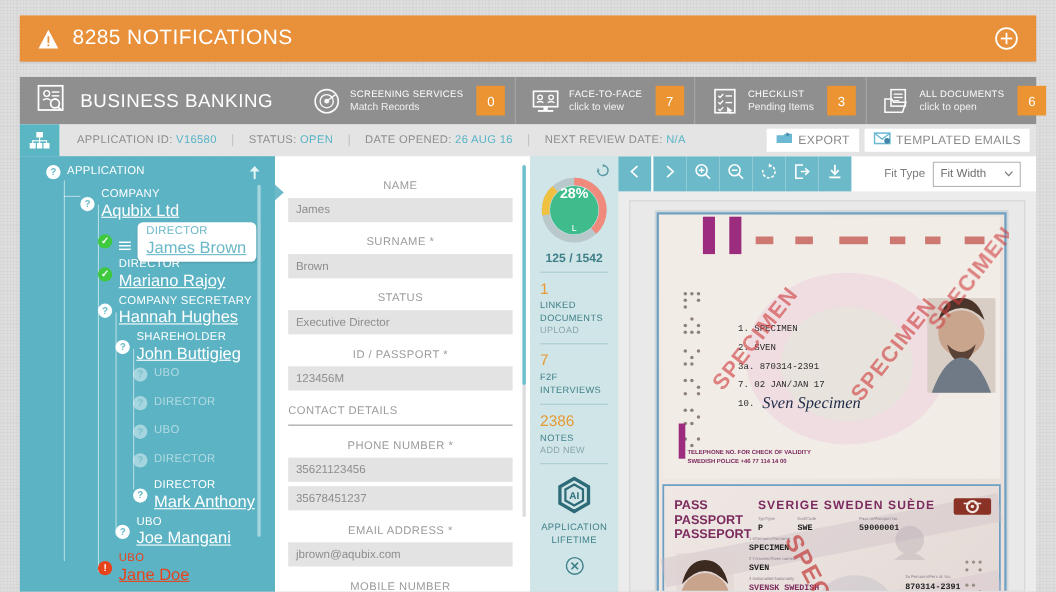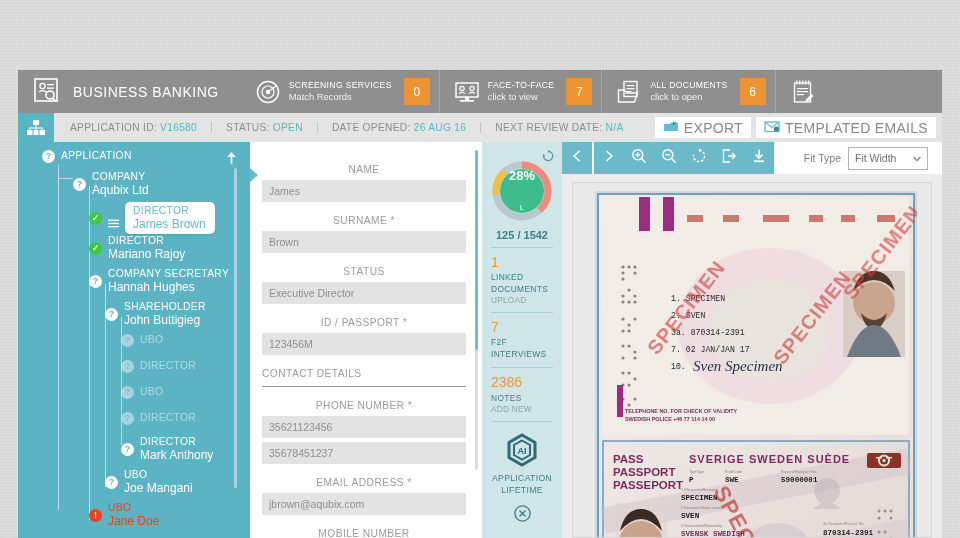--- a/index.html
+++ b/index.html
@@ -41,21 +41,21 @@
     width: 924px; height: 43px;
     background: #8f8f8f;
     display: flex; align-items: center;
   }
   .svc-brand {
     display: flex; align-items: center; gap: 13px;
     padding-left: 14px; padding-right: 22px;
     flex: 0 0 auto;
   }
   .svc-brand-label {
-    color: #fff; font-size: 14px; letter-spacing: .5px;
+    color: #fff; font-size: 17px; letter-spacing: .5px;
   }
   .svc-items { display: flex; align-items: stretch; flex: 1 1 auto; height: 43px; }
   .svc {
     display: flex; align-items: center; gap: 8px;
     padding: 0 9px 0 14px;
     border-left: 1px solid #a8a8a8;
     flex: 0 0 auto;
   }
   .svc:first-child { border-left: none; align-items: center; }
   .svc-ic { width: 26px; height: 26px; flex: 0 0 auto; opacity: .97; }
@@ -87,21 +87,21 @@
     padding: 0 14px; white-space: nowrap;
     border-left: 1px solid #c3c3c3;
   }
   .meta-item:first-child { border-left: none; padding-left: 0; }
   .meta-val { color: #58b4c7; }
   .appbar-actions { margin-left: auto; display: flex; gap: 5px; padding-right: 6px; }
   .act {
     background: #fff; height: 21px; display: flex; align-items: center;
     gap: 5px; padding: 0 8px;
   }
-  .act-label { font-size: 14px; color: #8a8a8a; letter-spacing: .3px; white-space: nowrap; text-align: right; }
+  .act-label { font-size: 11px; color: #8a8a8a; letter-spacing: .3px; white-space: nowrap; text-align: right; }
 
   
   .main {
     position: absolute; left: 18px; top: 142px;
     width: 924px; height: 396px;
     display: flex;
   }
 
   
   .tree {
@@ -126,21 +126,21 @@
     display: flex; align-items: center; justify-content: center;
     font-size: 9px; font-weight: bold; color: #fff;
     flex: 0 0 auto; line-height: 1;
   }
   .badge.q { background: #ffffff; color: #6bbcc9; }
   .badge.ok { background: #3ec93e; color: #fff; }
   .badge.alert { background: #e8441c; color: #fff; }
   .badge.dim { background: rgba(255,255,255,.45); color: #7cc3cd; }
   .node-lbl { line-height: 1.18; white-space: nowrap; }
   .node-role { font-size: 10.3px; color: #fff; letter-spacing: .3px; }
-  .node-name { font-size: 12px; color: #fff; }
+  .node-name { font-size: 15px; color: #fff; text-decoration: underline; }
   .node.dim .node-role { color: rgba(255,255,255,.52); }
   .node.alert-node .node-role,
   .node.alert-node .node-name { color: #e8441c; }
   .node.selected .box {
     background: #fff; border-radius: 5px; padding: 3px 9px 3px 8px;
     box-shadow: 0 1px 2px rgba(0,0,0,.13);
   }
   .node.selected .node-role,
   .node.selected .node-name { color: #6ab8c8; }
   .handle { width: 11px; height: 9px; flex: 0 0 auto; }
@@ -234,20 +234,37 @@
     position: absolute; left: 10px; top: 40px; right: 10px; bottom: 0;
     background: #e9e9e9; border: 1px solid #d6d6d6; overflow: hidden;
   }
   .passport { position: absolute; left: 22px; top: 8px; width: 322px; height: 500px; }
 </style>
 </head>
 <body>
 
 <div class="app">
 
+  <div class="notif">
+    <span class="notif-warn">
+      <svg viewBox="0 0 20 19" width="20" height="19">
+          <path d="M10 1 L19 18 L1 18 Z" fill="#fff"></path>
+          <rect x="9.2" y="7" width="1.6" height="6" fill="#e8903a"></rect>
+          <rect x="9.2" y="14.3" width="1.6" height="1.7" fill="#e8903a"></rect>
+        </svg>
+    </span>
+    <span class="notif-text">8285 NOTIFICATIONS</span>
+    <span class="notif-add">
+      <svg viewBox="0 0 22 22" width="22" height="22">
+          <circle cx="11" cy="11" r="9.5" fill="none" stroke="#fff" stroke-width="1.6"></circle>
+          <rect x="10.2" y="5.8" width="1.6" height="10.4" fill="#fff"></rect>
+          <rect x="5.8" y="10.2" width="10.4" height="1.6" fill="#fff"></rect>
+        </svg>
+    </span>
+  </div>
 
   <div class="svcbar">
     <div class="svc-brand">
       <span>
         <svg viewBox="0 0 28 28" width="28" height="28">
             <rect x="3" y="3" width="22" height="22" fill="none" stroke="#fff" stroke-width="1.6"></rect>
             <circle cx="10.5" cy="10" r="2.6" fill="none" stroke="#fff" stroke-width="1.3"></circle>
             <path d="M7 16 q3.5 -2.6 7 0" fill="none" stroke="#fff" stroke-width="1.3"></path>
             <rect x="15" y="8" width="7" height="1.3" fill="#fff"></rect>
             <rect x="15" y="11.5" width="7" height="1.3" fill="#fff"></rect>
@@ -287,20 +304,38 @@
               <rect x="6" y="21" width="14" height="1.7" fill="#fff"></rect>
             </svg>
         </span>
         <span class="svc-txt">
           <span class="svc-t1">FACE-TO-FACE</span>
           <span class="svc-t2">click to view</span>
         </span>
         <span class="svc-badge">7</span>
       </div>
 
+      <div class="svc">
+        <span class="svc-ic">
+          <svg viewBox="0 0 26 26" width="26" height="26">
+              <rect x="4" y="2.5" width="18" height="21" fill="none" stroke="#fff" stroke-width="1.5"></rect>
+              <path d="M7 8 l1.6 1.6 L11.5 6.4" fill="none" stroke="#fff" stroke-width="1.3"></path>
+              <path d="M7 14 l1.6 1.6 L11.5 12.4" fill="none" stroke="#fff" stroke-width="1.3"></path>
+              <path d="M7 20 l1.6 1.6 L11.5 18.4" fill="none" stroke="#fff" stroke-width="1.3"></path>
+              <rect x="13.5" y="7.6" width="6" height="1.3" fill="#fff"></rect>
+              <rect x="13.5" y="13.6" width="6" height="1.3" fill="#fff"></rect>
+              <path d="M15 18 l0 6 l1.6 -1.6 l1.2 2.4 l1.4 -0.8 l-1.2 -2.2 l2.2 -0.2 z" fill="#fff"></path>
+            </svg>
+        </span>
+        <span class="svc-txt">
+          <span class="svc-t1">CHECKLIST</span>
+          <span class="svc-t2">Pending Items</span>
+        </span>
+        <span class="svc-badge">3</span>
+      </div>
 
       <div class="svc">
         <span class="svc-ic">
           <svg viewBox="0 0 26 26" width="26" height="26">
               <rect x="8" y="2.5" width="13" height="15" fill="none" stroke="#fff" stroke-width="1.4"></rect>
               <rect x="10.5" y="6" width="8" height="1.2" fill="#fff"></rect>
               <rect x="10.5" y="9" width="8" height="1.2" fill="#fff"></rect>
               <rect x="10.5" y="12" width="5" height="1.2" fill="#fff"></rect>
               <path d="M2.5 11 h6 l2 3 h11 l-3 9 h-16 z" fill="none" stroke="#fff" stroke-width="1.4"></path>
             </svg>

